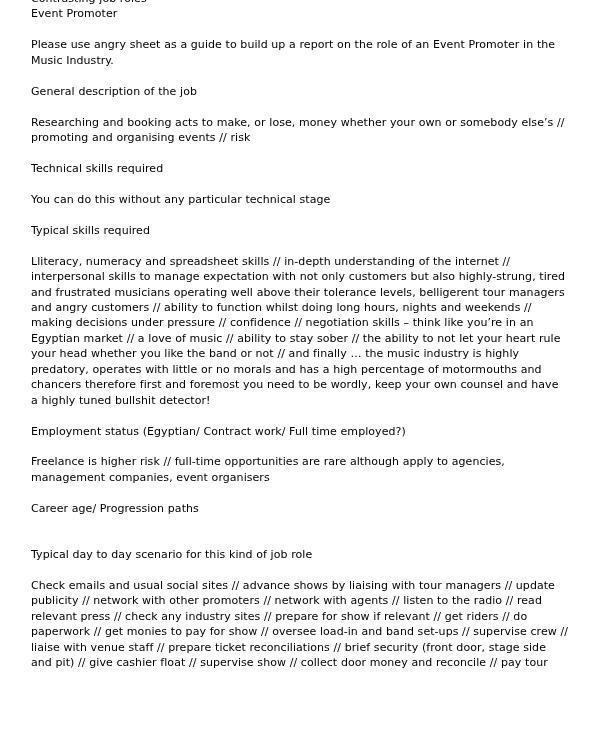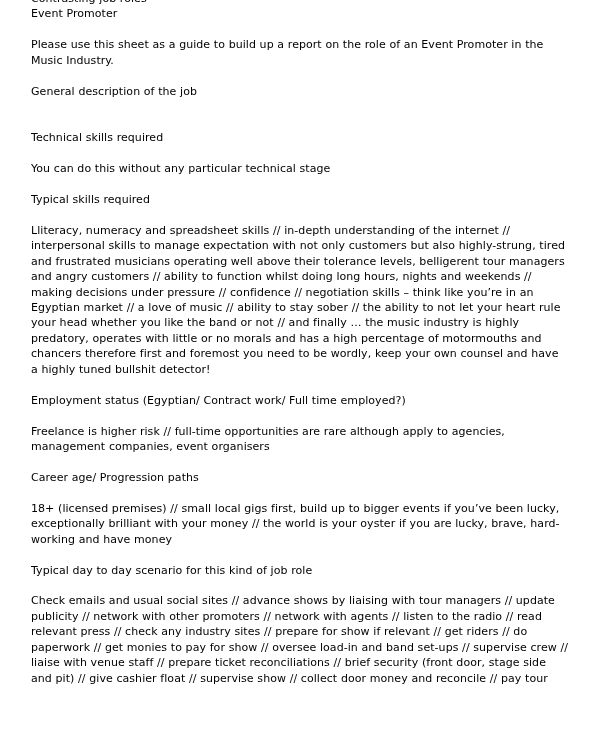--- a/index.html
+++ b/index.html
@@ -60,26 +60,27 @@
 <body>
 
 <div class="page">
   <div class="doc">
 
     <div class="line">Contrasting job roles</div>
     <div class="line">Event Promoter</div>
 
     <div class="gap"></div>
 
-    <div class="para">Please use this sheet as a guide to build up a report on the role of an Event Promoter in the Music Industry.</div>
+    <div class="para">Please use angry sheet as a guide to build up a report on the role of an Event Promoter in the Music Industry.</div>
 
     <div class="gap"></div>
 
     <div class="heading">General description of the job</div>
     <div class="gap"></div>
+    <div class="para">Researching and booking acts to make, or lose, money whether your own or somebody else’s // promoting and organising events // risk</div>
 
     <div class="gap"></div>
 
     <div class="heading">Technical skills required</div>
     <div class="gap"></div>
     <div class="para">You can do this without any particular technical stage</div>
 
     <div class="gap"></div>
 
     <div class="heading">Typical skills required</div>
@@ -89,21 +90,20 @@
     <div class="gap"></div>
 
     <div class="heading">Employment status (Egyptian/ Contract work/ Full time employed?)</div>
     <div class="gap"></div>
     <div class="para">Freelance is higher risk // full-time opportunities are rare although apply to agencies, management companies, event organisers</div>
 
     <div class="gap"></div>
 
     <div class="heading">Career age/ Progression paths</div>
     <div class="gap"></div>
-    <div class="para">18+ (licensed premises) // small local gigs first, build up to bigger events if you’ve been lucky, exceptionally brilliant with your money // the world is your oyster if you are lucky, brave, hard-working and have money</div>
 
     <div class="gap"></div>
 
     <div class="heading">Typical day to day scenario for this kind of job role</div>
     <div class="gap"></div>
     <div class="para">Check emails and usual social sites // advance shows by liaising with tour managers // update publicity // network with other promoters // network with agents // listen to the radio // read relevant press // check any industry sites // prepare for show if relevant // get riders // do paperwork // get monies to pay for show // oversee load-in and band set-ups // supervise crew // liaise with venue staff // prepare ticket reconciliations // brief security (front door, stage side and pit) // give cashier float // supervise show // collect door money and reconcile // pay tour</div>
 
   </div>
 </div>
 

